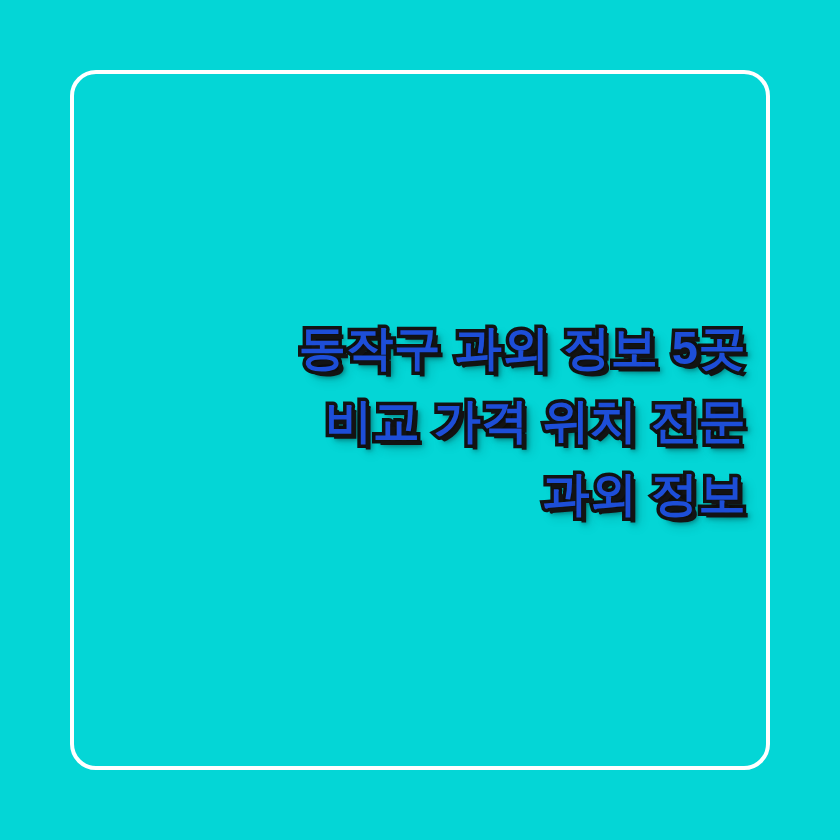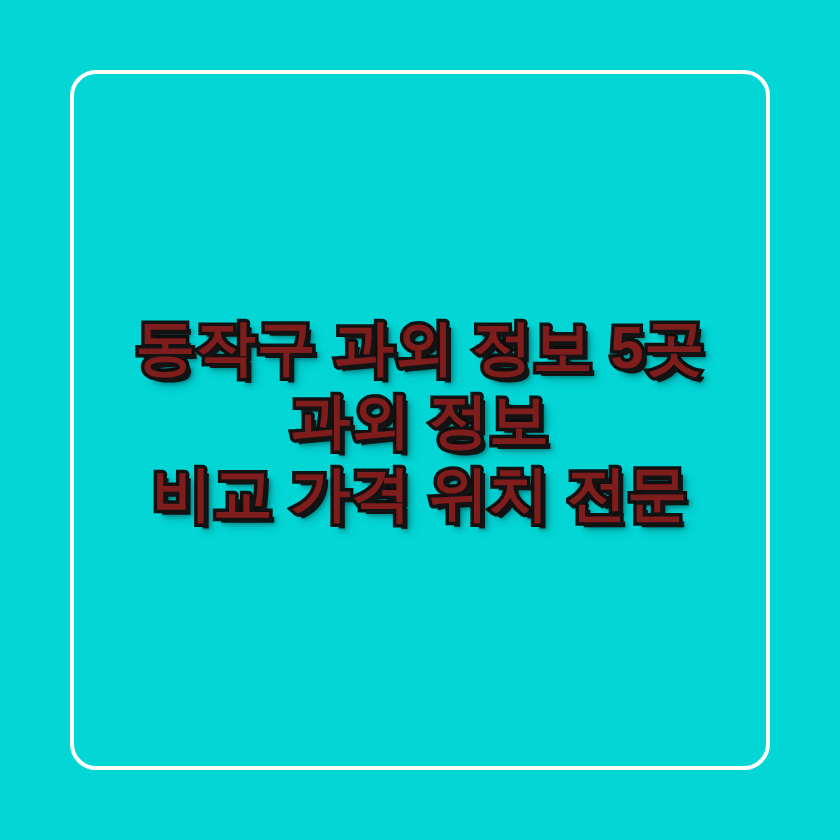--- a/index.html
+++ b/index.html
@@ -46,43 +46,43 @@
     flex-direction: column;
     align-items: center;
     justify-content: center;
     box-sizing: border-box;
     padding: 0 24px;
   }
 
   .headline-line {
     display: block;
     width: 100%;
-    text-align: center;
+    text-align: right;
     font-family: "Liberation Sans", "DejaVu Sans", sans-serif;
     font-weight: 700;
-    font-size: 60px;
+    font-size: 47px;
     line-height: 73px;
     letter-spacing: 0.5px;
-    color: #7f1d1d;
+    color: #1d4ed8;
     white-space: nowrap;
     
     -webkit-text-stroke: 7px #131313;
     paint-order: stroke fill;
     text-shadow:
        5px 5px 0   #131313,
        6px 6px 5px rgba(0, 0, 0, 0.42),
        8px 8px 12px rgba(0, 0, 0, 0.22);
   }
 </style>
 </head>
 <body>
 
 <div id="poster">
 
   <div id="frame"></div>
 
   <div id="headline">
     <span class="headline-line">동작구 과외 정보 5곳</span>
+    <span class="headline-line">비교 가격 위치 전문</span>
     <span class="headline-line">과외 정보</span>
-    <span class="headline-line">비교 가격 위치 전문</span>
   </div>
 
 </div>
 
 </body></html>

